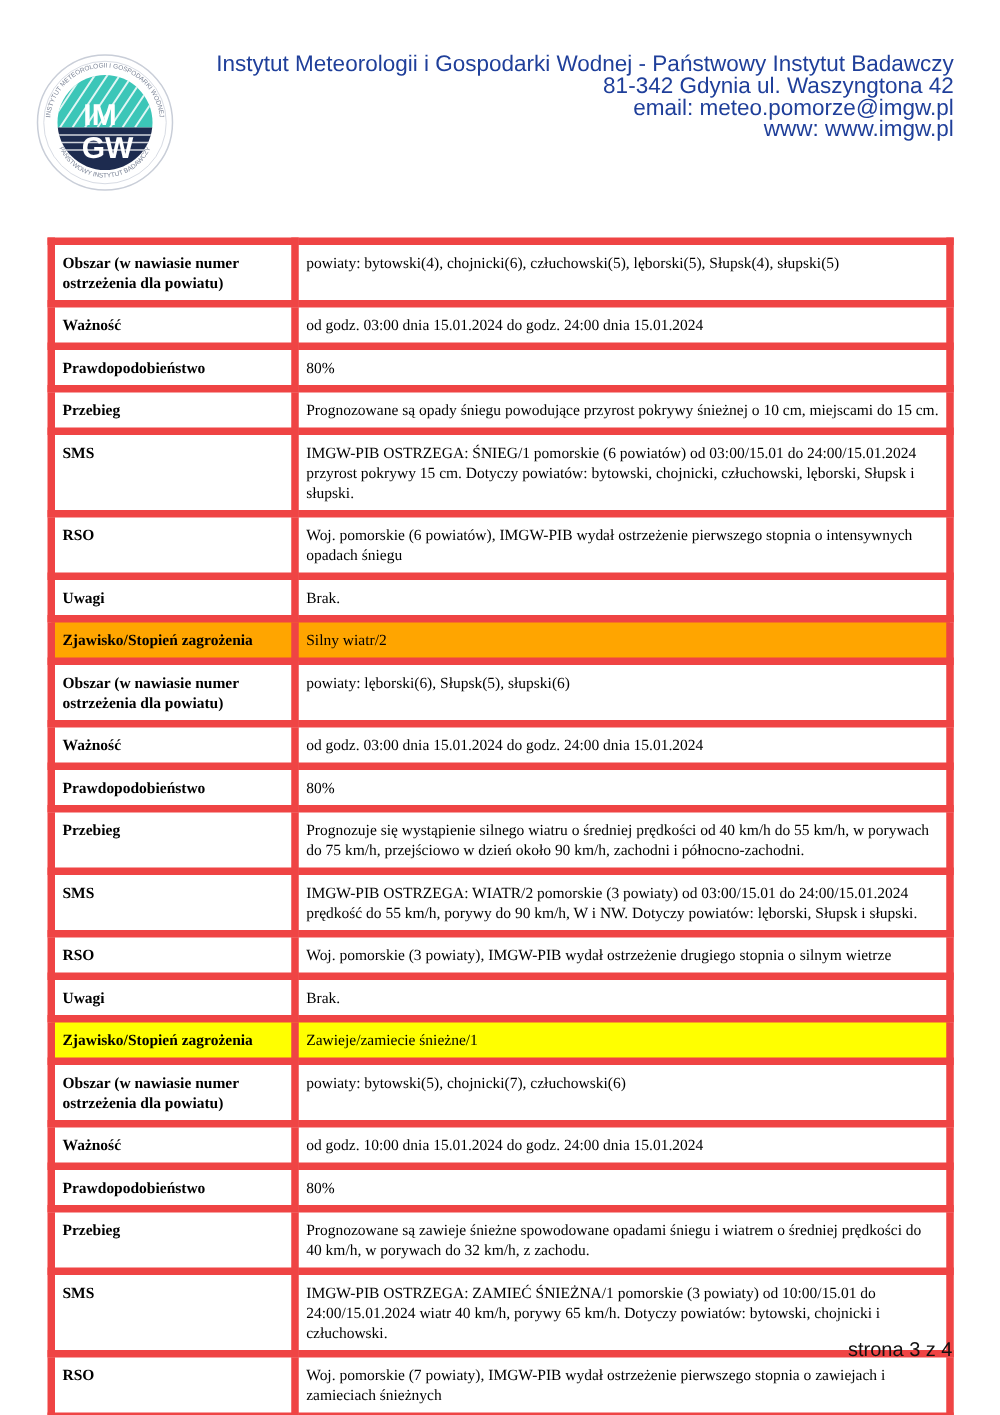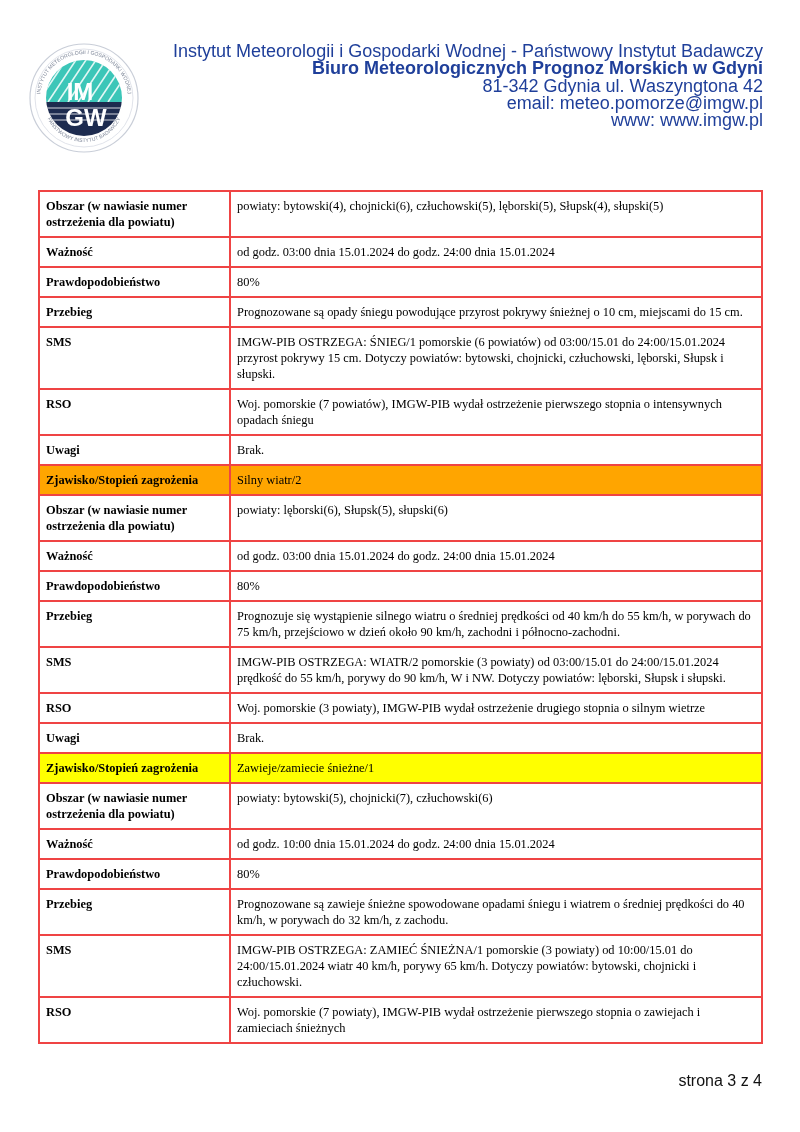--- a/index.html
+++ b/index.html
@@ -12,21 +12,21 @@
       position: absolute; right: 37px; top: 43px; text-align: right;
       font-family: "Liberation Sans", sans-serif; font-size: 18px; line-height: 17.3px;
       color: #1f3f9a;
     }
     .header .bold { font-weight: bold; color: #1f3f9a; }
     table.warn {
       position: absolute; left: 38px; top: 190px; width: 725px;
       border-collapse: collapse; font-size: 12.4px; line-height: 16px;
     }
     table.warn td {
-      border: 2px solid #ef4444; vertical-align: top; padding: 6px 6px 6px 6px;
+      border: 6px solid #ef4444; vertical-align: top; padding: 6px 6px 6px 6px;
     }
     table.warn td.label { width: 177px; font-weight: bold; }
     tr.orange td { background: #ffa500; }
     tr.yellow td { background: #ffff00; }
     .footer {
       position: absolute; right: 38px; top: 1072px;
       font-family: "Liberation Sans", sans-serif; font-size: 16px; color: #111;
     }
   </style>
 </head>
@@ -69,21 +69,20 @@
       <textPath href="#ringTop" startOffset="50%" text-anchor="middle">INSTYTUT METEOROLOGII I GOSPODARKI WODNEJ</textPath>
     </text>
     <text font-family="Liberation Sans, sans-serif" font-size="5.2" fill="#7d8698">
       <textPath href="#ringBot" startOffset="50%" text-anchor="middle">PAŃSTWOWY INSTYTUT BADAWCZY</textPath>
     </text>
   </svg>
 </div>
 
 <div class="header">
   <div>Instytut Meteorologii i Gospodarki Wodnej - Państwowy Instytut Badawczy</div>
-  <div class="bold">Biuro Meteorologicznych Prognoz Morskich w Gdyni</div>
   <div>81-342 Gdynia ul. Waszyngtona 42</div>
   <div>email: meteo.pomorze@imgw.pl</div>
   <div>www: www.imgw.pl</div>
 </div>
 
 <table class="warn">
   <tbody id="warn-body">
       <tr>
         <td class="label">Obszar (w nawiasie numer ostrzeżenia dla powiatu)</td>
         <td>powiaty: bytowski(4), chojnicki(6), człuchowski(5), lęborski(5), Słupsk(4), słupski(5)</td>
@@ -99,21 +98,21 @@
       <tr>
         <td class="label">Przebieg</td>
         <td>Prognozowane są opady śniegu  powodujące przyrost pokrywy śnieżnej  o 10 cm, miejscami do 15 cm.</td>
       </tr>
       <tr>
         <td class="label">SMS</td>
         <td>IMGW-PIB OSTRZEGA: ŚNIEG/1  pomorskie (6 powiatów) od 03:00/15.01 do 24:00/15.01.2024 przyrost pokrywy 15 cm. Dotyczy powiatów: bytowski, chojnicki, człuchowski, lęborski, Słupsk i słupski.</td>
       </tr>
       <tr>
         <td class="label">RSO</td>
-        <td>Woj. pomorskie (7 powiatów), IMGW-PIB wydał ostrzeżenie pierwszego stopnia o intensywnych opadach śniegu</td>
+        <td>Woj. pomorskie (6 powiatów), IMGW-PIB wydał ostrzeżenie pierwszego stopnia o intensywnych opadach śniegu</td>
       </tr>
       <tr>
         <td class="label">Uwagi</td>
         <td>Brak.</td>
       </tr>
       <tr class="orange">
         <td class="label">Zjawisko/Stopień zagrożenia</td>
         <td>Silny wiatr/2</td>
       </tr>
       <tr>

